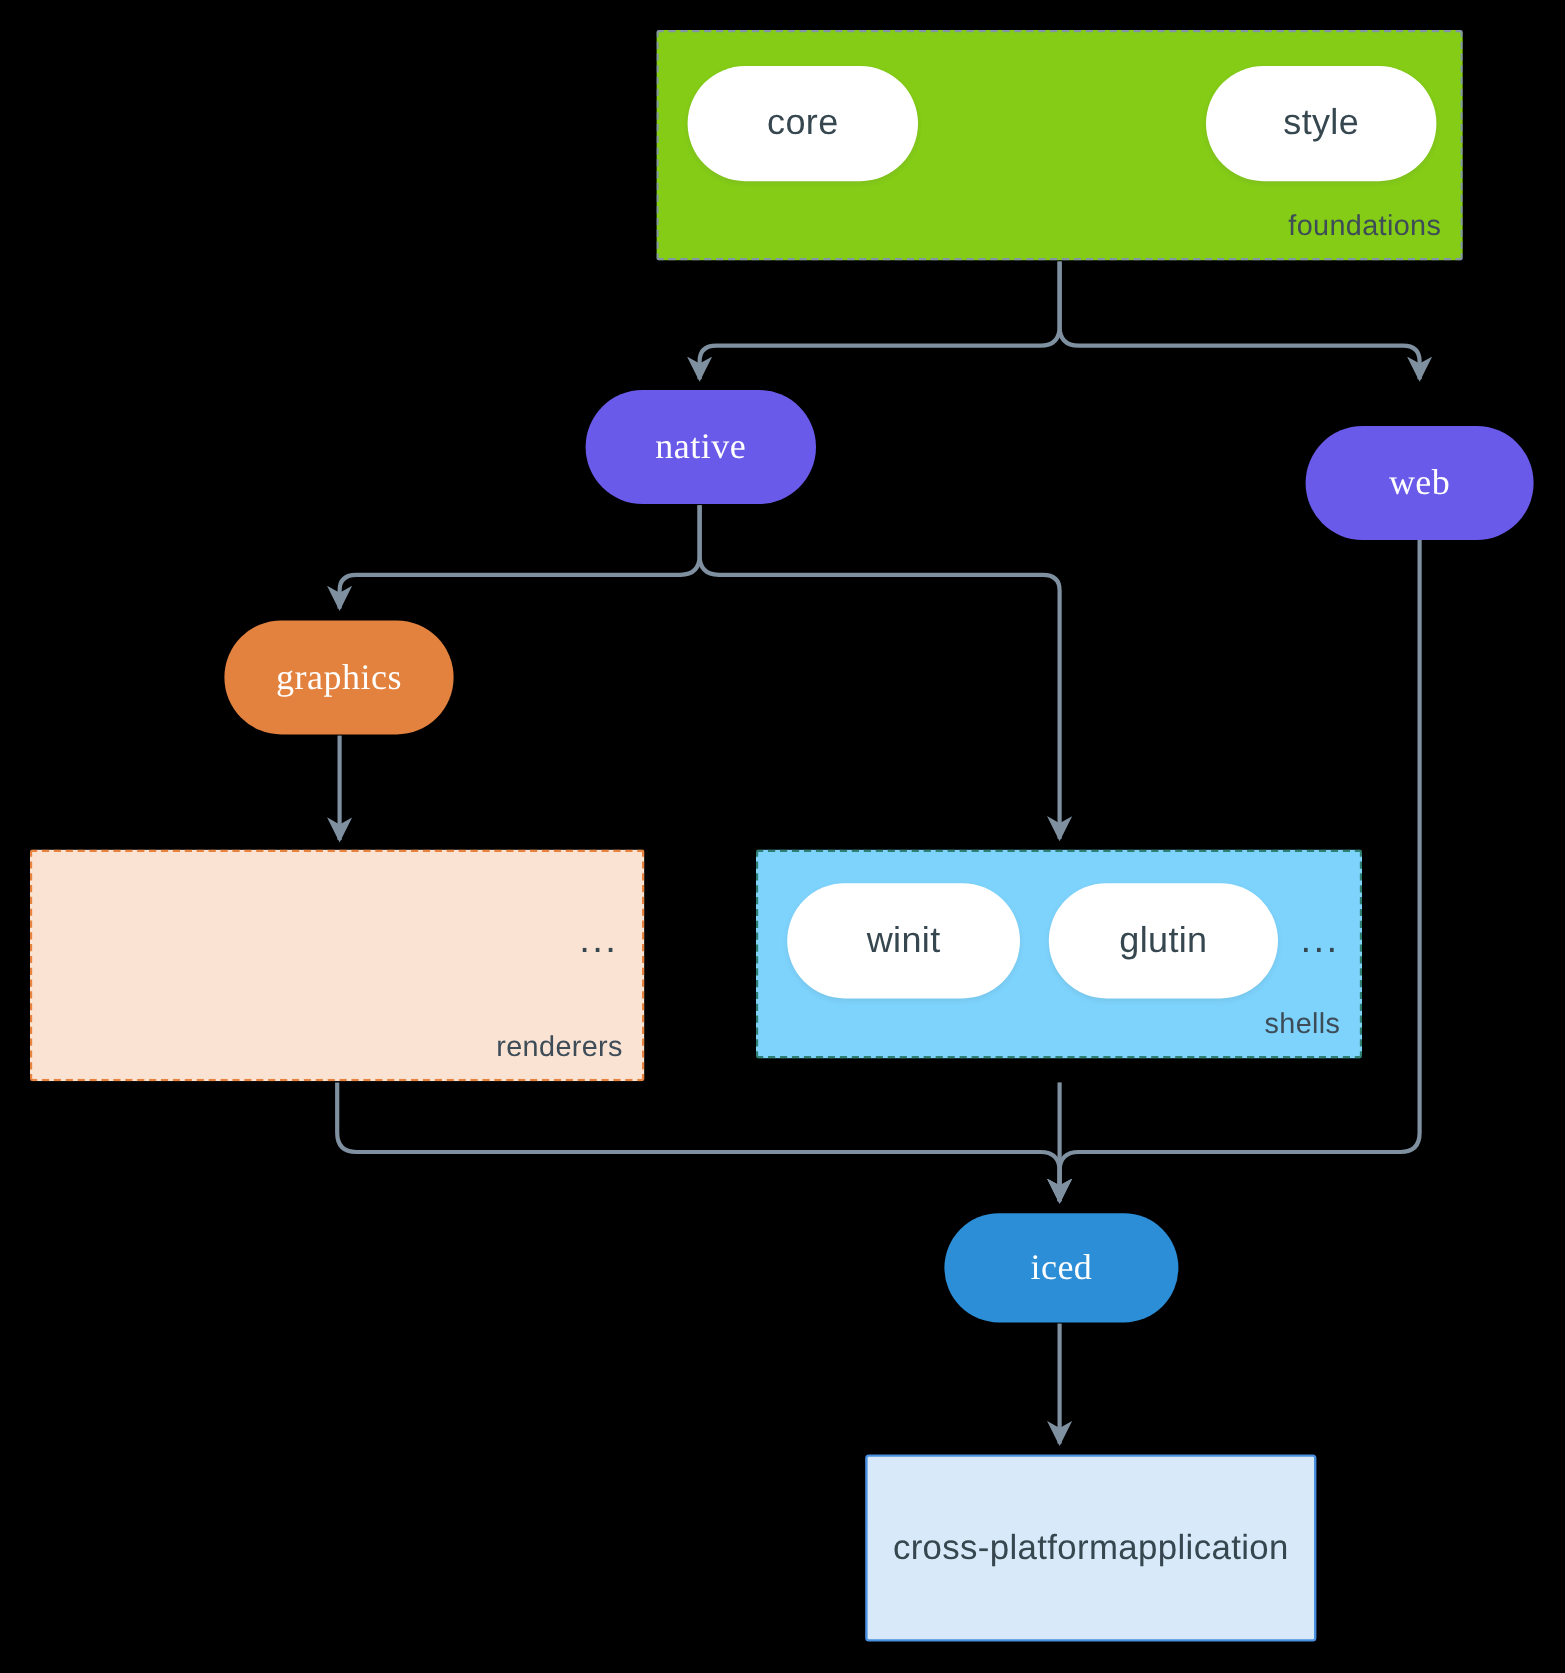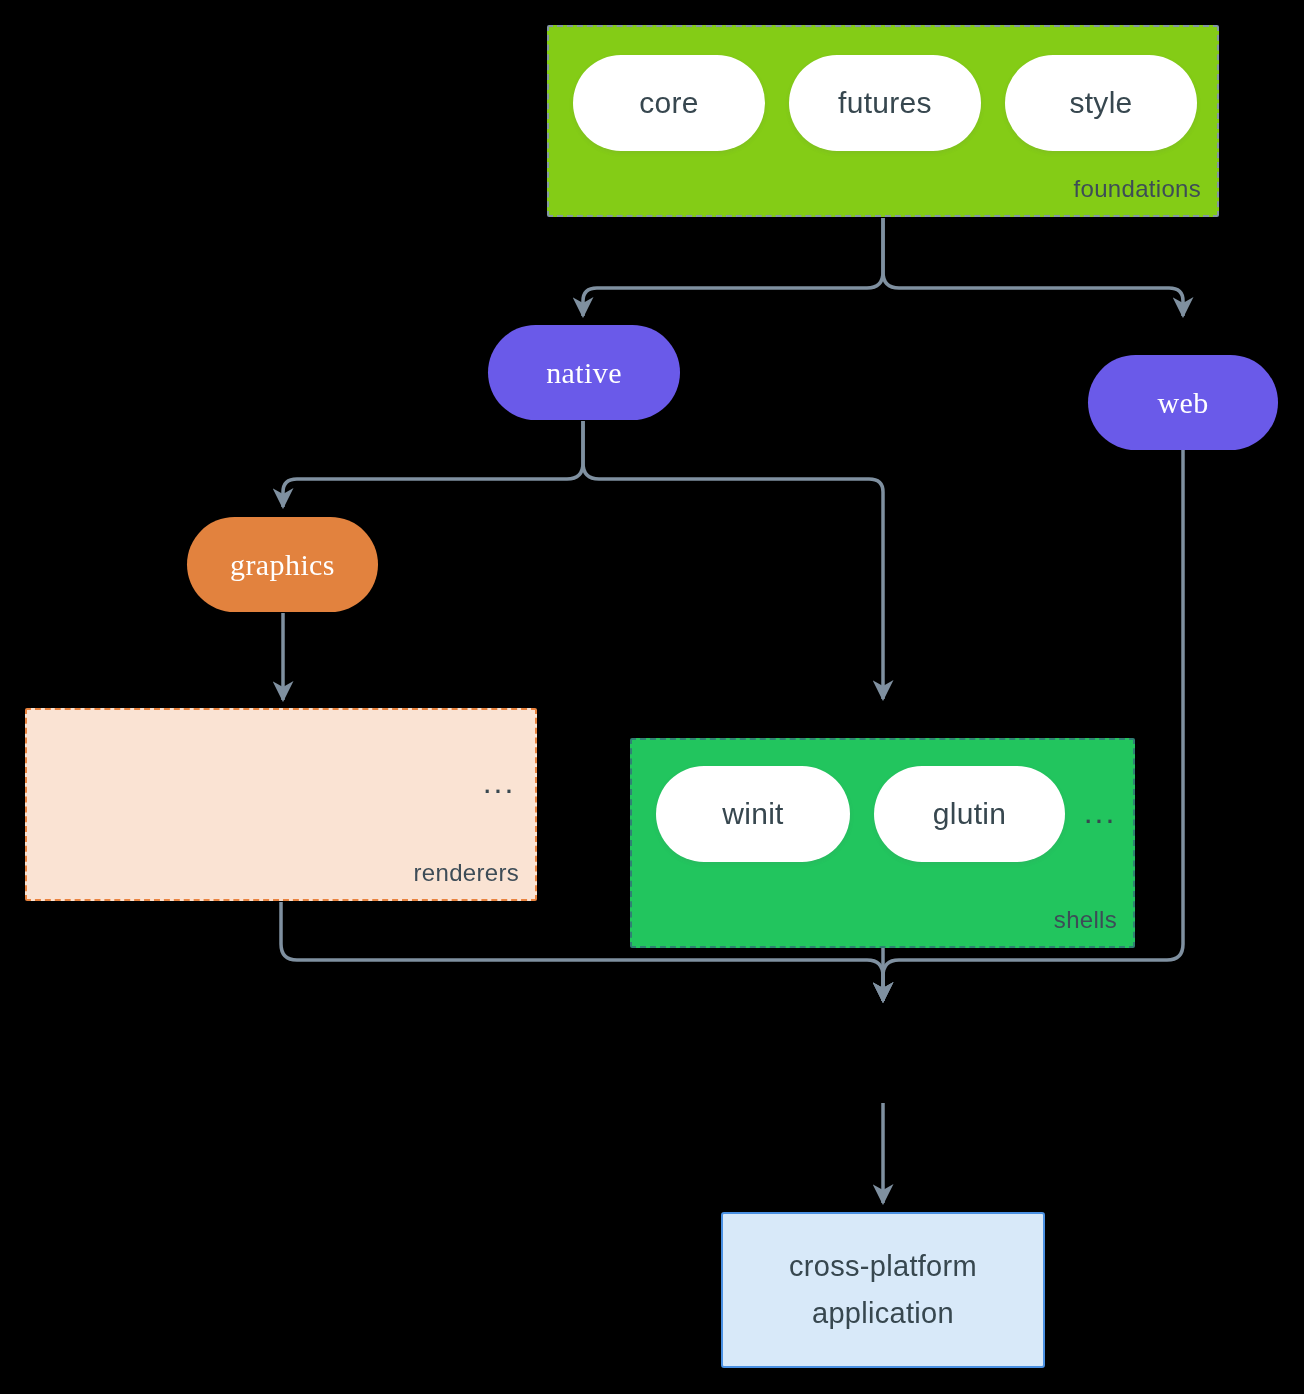--- a/index.html
+++ b/index.html
@@ -6,21 +6,21 @@
   .canvas{
     position:relative;width:1304px;height:1394px;background:#000;overflow:hidden;
     font-family:"Liberation Sans","DejaVu Sans",sans-serif;
   }
   .edges{position:absolute;left:0;top:0;width:1304px;height:1394px;pointer-events:none;}
   .edge{stroke:#7f90a0;stroke-width:3.5;fill:none;}
 
   .group{position:absolute;box-sizing:border-box;border-radius:2px;}
   .group-foundations{left:547px;top:25px;width:672px;height:192px;background:#84cc16;border:2px dashed #8496a5;}
   .group-renderers{left:25px;top:708px;width:512px;height:193px;background:#fae3d3;border:2px dashed #e8833f;}
-  .group-shells{left:630px;top:708px;width:505px;height:210px;background:#22c55e;border:2px dashed #2f8073;margin-top:30px;}
+  .group-shells{left:630px;top:708px;width:505px;height:174px;background:#7dd3fc;border:2px dashed #2f8073;}
   .group-label{
     position:absolute;right:16px;bottom:12px;font-size:24px;color:#3d4c57;letter-spacing:.3px;text-align:center;
   }
 
   .pill{
     position:absolute;border-radius:50px;text-align:center;
     font-size:30px;color:#37474f;letter-spacing:.3px;
   }
   .pill.white{background:#fff;box-shadow:0 2px 4px rgba(90,100,110,.12);}
   .pill.inner{width:192px;height:96px;line-height:96px;top:26px;}
@@ -33,23 +33,23 @@
   .node{
     position:absolute;border-radius:50px;text-align:center;color:#fff;
     font-size:30px;letter-spacing:.4px;font-family:Liberation Serif, serif;
   }
   .node-native{left:488px;top:325px;width:192px;height:95px;line-height:95px;background:#6a5ae9;}
   .node-web{left:1088px;top:325px;width:190px;height:95px;line-height:95px;background:#6a5ae9;margin-top:30px;}
   .node-graphics{left:187px;top:517px;width:191px;height:95px;line-height:95px;background:#e2823e;}
   .node-iced{left:787px;top:1011px;width:195px;height:91px;line-height:91px;background:#2d8ed8;}
 
   .app-box{
-    position:absolute;left:721px;top:1212px;width:324px;height:156px;box-sizing:border-box;
+    position:absolute;left:721px;top:1212px;width:376px;height:156px;box-sizing:border-box;
     background:#d8e9f9;border:2px solid #4a90e2;border-radius:3px;
-    display:flex;flex-direction:column;align-items:center;justify-content:center;
+    display:flex;align-items:center;justify-content:center;
     font-size:29px;color:#37474f;line-height:1.62;letter-spacing:.3px;
   }
 </style>
 </head>
 <body>
 
 <div class="canvas">
 
   <svg class="edges" viewBox="0 0 1304 1394">
     <defs>
@@ -63,21 +63,20 @@
     <path class="edge" d="M583,421 V463 Q583,479 599,479 H869 Q883,479 883,492 V699" marker-end="url(#arrowhead)"></path>
     <path class="edge" d="M283,613 V700" marker-end="url(#arrowhead)"></path>
     <path class="edge" d="M281,902 V944 Q281,960 297,960 H867 Q883,960 883,976 V1001" marker-end="url(#arrowhead)"></path>
     <path class="edge" d="M1183,421 V944 Q1183,960 1167,960 H899 Q883,960 883,976 V1001" marker-end="url(#arrowhead)"></path>
     <path class="edge" d="M883,902 V1001" marker-end="url(#arrowhead)"></path>
     <path class="edge" d="M883,1103 V1203" marker-end="url(#arrowhead)"></path>
   </svg>
 
   <div class="group group-foundations">
     <div class="pill white inner" style="left:24px">core</div>
-    <div class="pill white inner" style="left:240px">futures</div>
     <div class="pill white inner" style="left:456px">style</div>
     <div class="group-label">foundations</div>
   </div>
 
   <div class="node node-native">native</div>
   <div class="node node-web">web</div>
 
   <div class="node node-graphics">graphics</div>
 
   <div class="group group-renderers">
@@ -85,19 +84,20 @@
     <div class="group-label">renderers</div>
   </div>
 
   <div class="group group-shells">
     <div class="pill white inner" style="left:24px;width:194px">winit</div>
     <div class="pill white inner" style="left:242px;width:191px">glutin</div>
     <div class="more" style="left:436px">...</div>
     <div class="group-label">shells</div>
   </div>
 
+  <div class="node node-iced">iced</div>
 
   <div class="app-box">
     <span>cross-platform</span>
     <span>application</span>
   </div>
 
 </div>
 
 </body></html>

